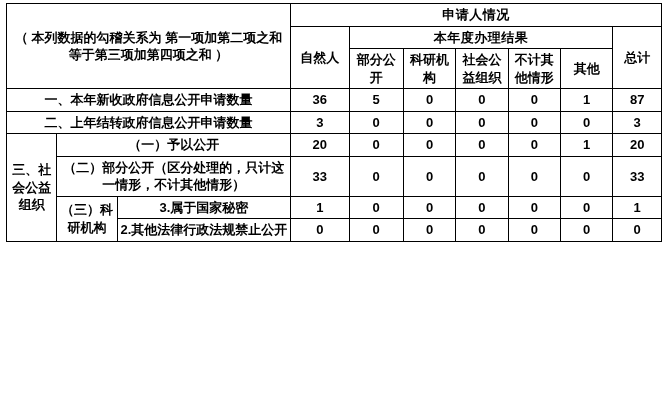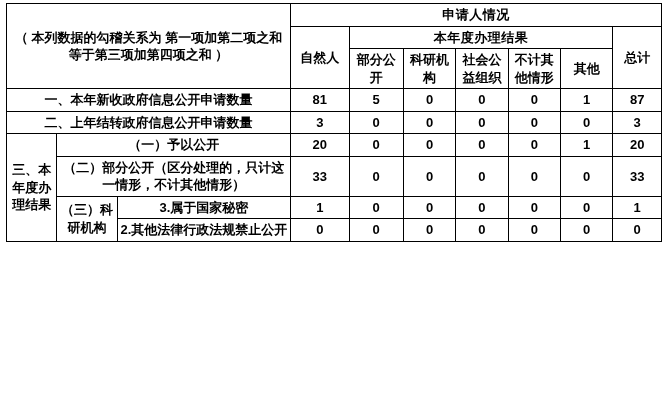--- a/index.html
+++ b/index.html
@@ -110,42 +110,42 @@
       <tr>
         <td class="hdr-col">部分公开</td>
         <td class="hdr-col">科研机构</td>
         <td class="hdr-col">社会公益组织</td>
         <td class="hdr-col">不计其他情形</td>
         <td class="hdr-col">其他</td>
       </tr>
 
       <tr>
         <td class="rowlabel" colspan="3">一、本年新收政府信息公开申请数量</td>
-        <td class="num">81</td>
+        <td class="num">36</td>
         <td class="num">5</td>
         <td class="num">0</td>
         <td class="num">0</td>
         <td class="num">0</td>
         <td class="num">1</td>
         <td class="num">87</td>
       </tr>
 
       <tr>
         <td class="rowlabel" colspan="3">二、上年结转政府信息公开申请数量</td>
         <td class="num">3</td>
         <td class="num">0</td>
         <td class="num">0</td>
         <td class="num">0</td>
         <td class="num">0</td>
         <td class="num">0</td>
         <td class="num">3</td>
       </tr>
 
       <tr>
-        <td class="vert-label" rowspan="4">三、本年度办理结果</td>
+        <td class="vert-label" rowspan="4">三、社会公益组织</td>
         <td class="rowlabel-center" colspan="2">（一）予以公开</td>
         <td class="num">20</td>
         <td class="num">0</td>
         <td class="num">0</td>
         <td class="num">0</td>
         <td class="num">0</td>
         <td class="num">1</td>
         <td class="num">20</td>
       </tr>
 

